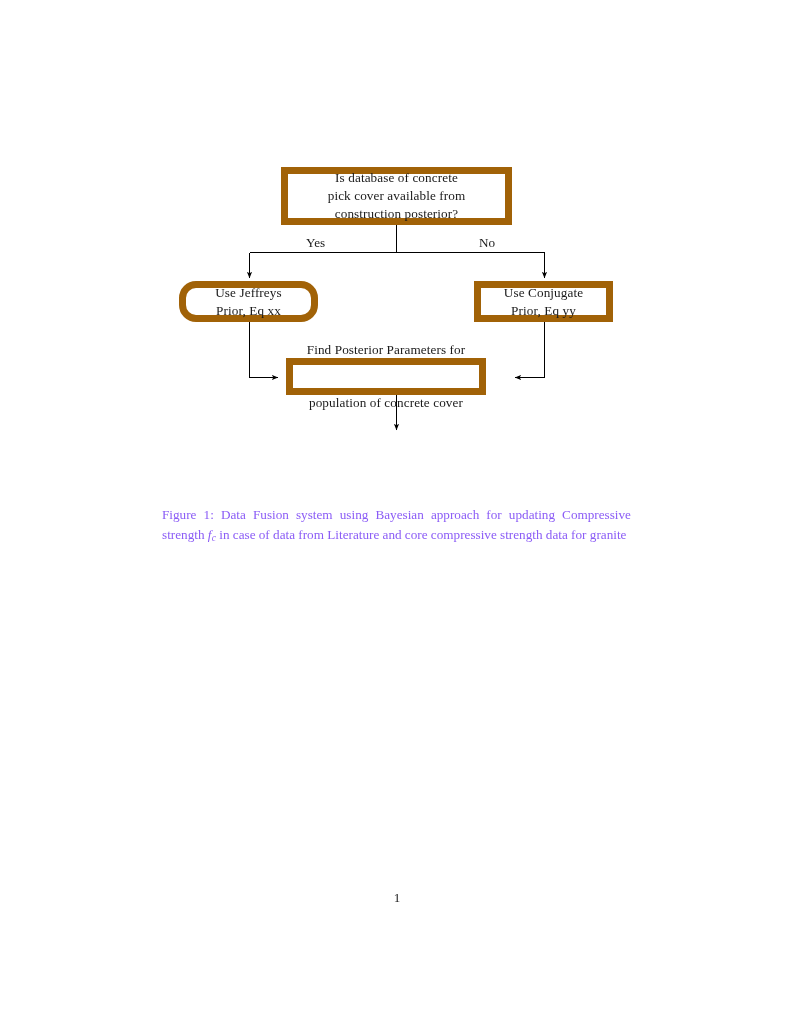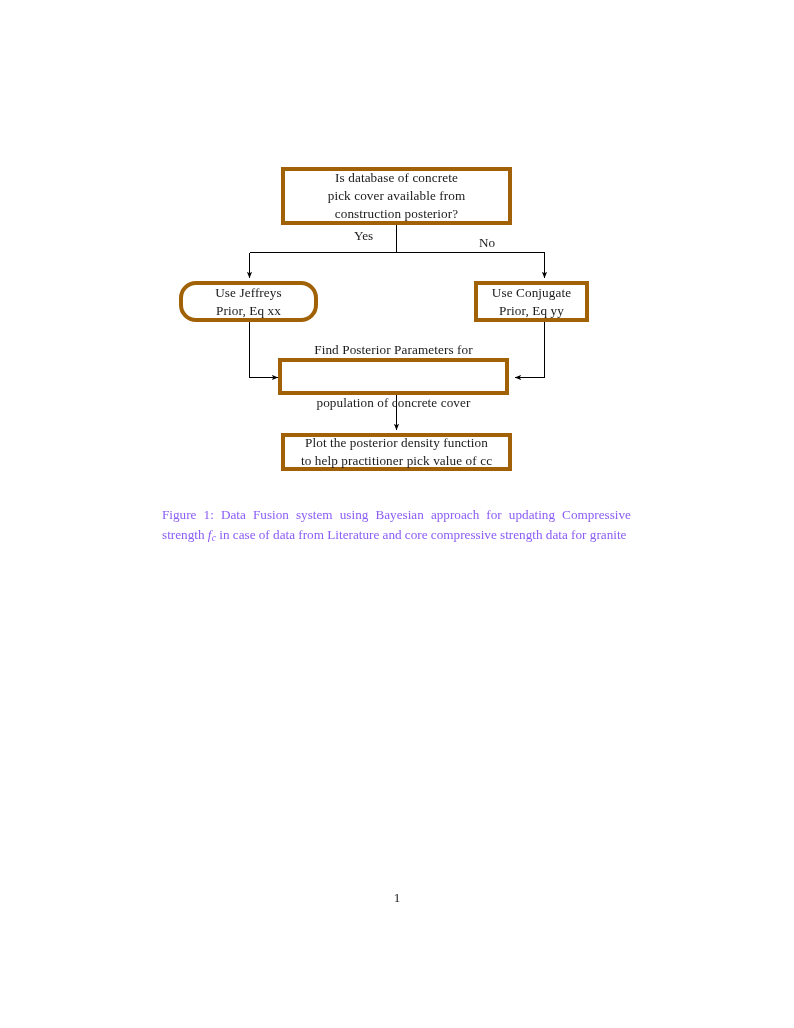--- a/index.html
+++ b/index.html
@@ -30,49 +30,49 @@
     left: 0;
     top: 0;
     width: 794px;
     height: 490px;
     display: block;
   }
 
   .node-box {
     position: absolute;
     box-sizing: border-box;
-    border: 4px solid #a16207;
+    border: 7px solid #a16207;
     background: #ffffff;
     display: flex;
     flex-direction: column;
     align-items: center;
     justify-content: center;
     text-align: center;
     font-size: 13.2px;
     line-height: 18px;
     color: #1a1a1a;
     letter-spacing: 0.1px;
   }
   .node-box .line { display: block; white-space: nowrap; }
 
   
   #node-question   { left: 281px; top: 167px; width: 231px; height: 58px; }
   #node-jeffreys   { left: 179px; top: 281px; width: 139px; height: 41px; border-radius: 17px; }
-  #node-conjugate  { left: 474px; top: 281px; width: 115px; height: 41px; }
-  #node-posterior  { left: 278px; top: 358px; width: 231px; height: 37px; gap: 35px; }
+  #node-conjugate  { left: 474px; top: 281px; width: 139px; height: 41px; }
+  #node-posterior  { left: 286px; top: 358px; width: 200px; height: 37px; gap: 35px; }
   #node-plot       { left: 281px; top: 433px; width: 231px; height: 38px; }
 
   .edge-label {
     position: absolute;
     font-size: 13.2px;
     line-height: 16px;
     color: #1a1a1a;
     white-space: nowrap;
   }
-  #edge-label-yes { left: 306px; top: 228px; margin-left: 48px; }
+  #edge-label-yes { left: 306px; top: 235px; }
   #edge-label-no  { left: 479px; top: 235px; }
 
   
   #figure-caption {
     position: absolute;
     left: 162px;
     top: 492px;
     width: 469px;
     font-size: 13.2px;
     line-height: 19.4px;
@@ -148,21 +148,17 @@
   <div class="node-box" id="node-conjugate">
     <span class="line">Use Conjugate</span>
     <span class="line">Prior, Eq yy</span>
   </div>
 
   <div class="node-box" id="node-posterior">
     <span class="line">Find Posterior Parameters for</span>
     <span class="line">population of concrete cover</span>
   </div>
 
-  <div class="node-box" id="node-plot">
-    <span class="line">Plot the posterior density function</span>
-    <span class="line">to help practitioner pick value of cc</span>
-  </div>
 </div>
 
 <p id="figure-caption"><span>Figure 1:</span><span> Data Fusion system using Bayesian approach for updating Compressive strength </span><span class="mathvar">f</span><span class="mathsub">c</span><span> in case of data from Literature and core compressive strength data for granite</span></p>
 
 <div id="page-number">1</div>
 
 </body></html>

